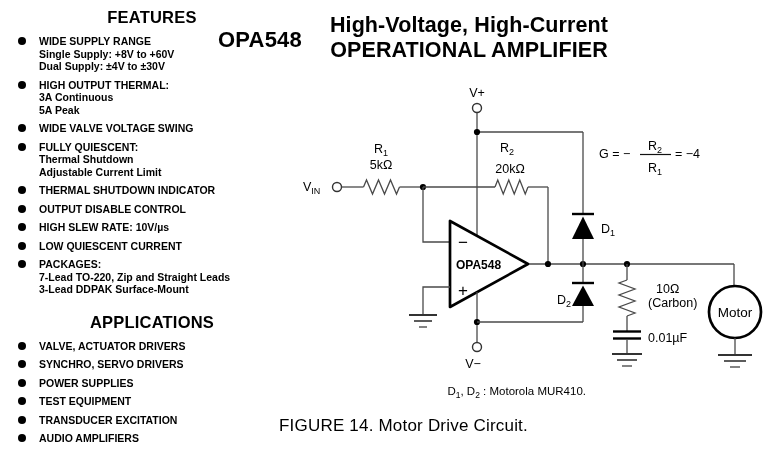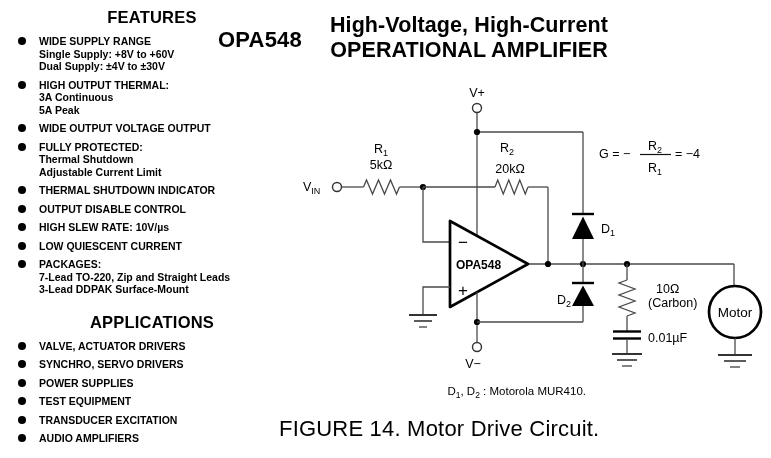--- a/index.html
+++ b/index.html
@@ -37,21 +37,21 @@
   svg text { font-family:"Liberation Sans", sans-serif; font-size:12.5px; fill:#000; }
   svg text.sign { font-size:17px; }
   svg tspan.sub { font-size:9px; }
   svg text.opamp { font-weight:bold; font-size:12px; }
   svg text.motorlbl { font-size:13.5px; }
   svg .fbar { stroke:#111; stroke-width:1.2; }
 
   
   .dnote { position:absolute; left:366px; top:385px; width:220px; text-align:right; font-size:11.5px; }
   .dnote sub { font-size:8.5px; }
-  .figcap { position:absolute; left:279px; top:416px; font-size:22px; letter-spacing:.2px; }
+  .figcap { position:absolute; left:279px; top:416px; font-size:17px; letter-spacing:.2px; }
 </style>
 </head>
 <body>
 
 <div class="page">
 
   <aside class="leftcol">
     <h1 class="colhead">FEATURES</h1>
     <ul class="blist">
       <li>
@@ -66,27 +66,27 @@
         <span class="bullet"></span>
         <span class="itx">
           <span class="t">HIGH OUTPUT THERMAL:</span>
           <span class="s">3A Continuous</span>
           <span class="s">5A Peak</span>
         </span>
       </li>
       <li>
         <span class="bullet"></span>
         <span class="itx">
-          <span class="t">WIDE OUTPUT VOLTAGE OUTPUT</span>
-        </span>
-      </li>
-      <li>
-        <span class="bullet"></span>
-        <span class="itx">
-          <span class="t">FULLY PROTECTED:</span>
+          <span class="t">WIDE VALVE VOLTAGE SWING</span>
+        </span>
+      </li>
+      <li>
+        <span class="bullet"></span>
+        <span class="itx">
+          <span class="t">FULLY QUIESCENT:</span>
           <span class="s">Thermal Shutdown</span>
           <span class="s">Adjustable Current Limit</span>
         </span>
       </li>
       <li>
         <span class="bullet"></span>
         <span class="itx">
           <span class="t">THERMAL SHUTDOWN INDICATOR</span>
         </span>
       </li>

